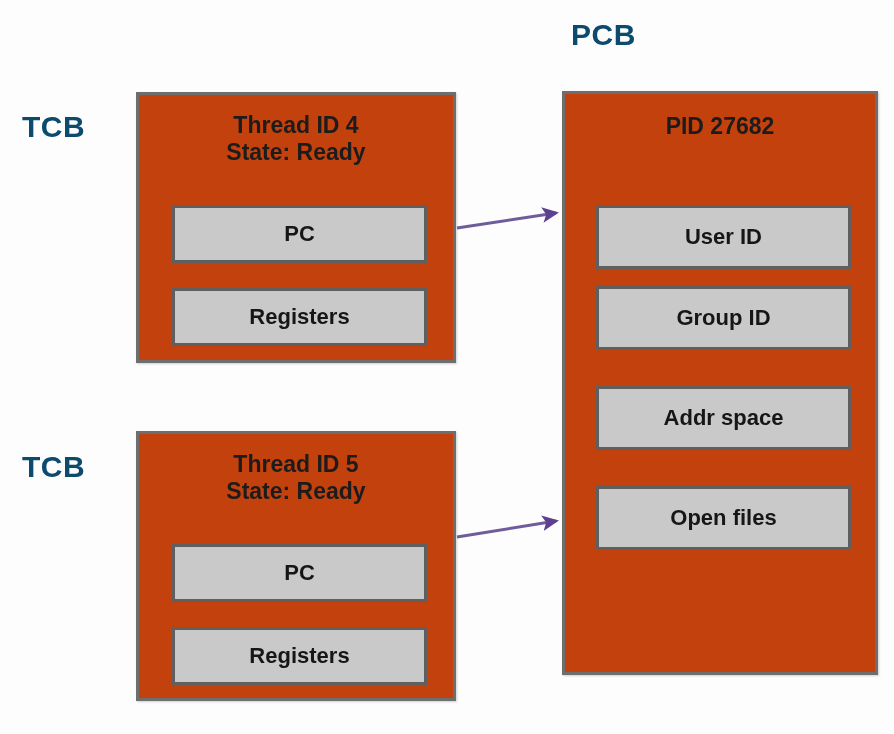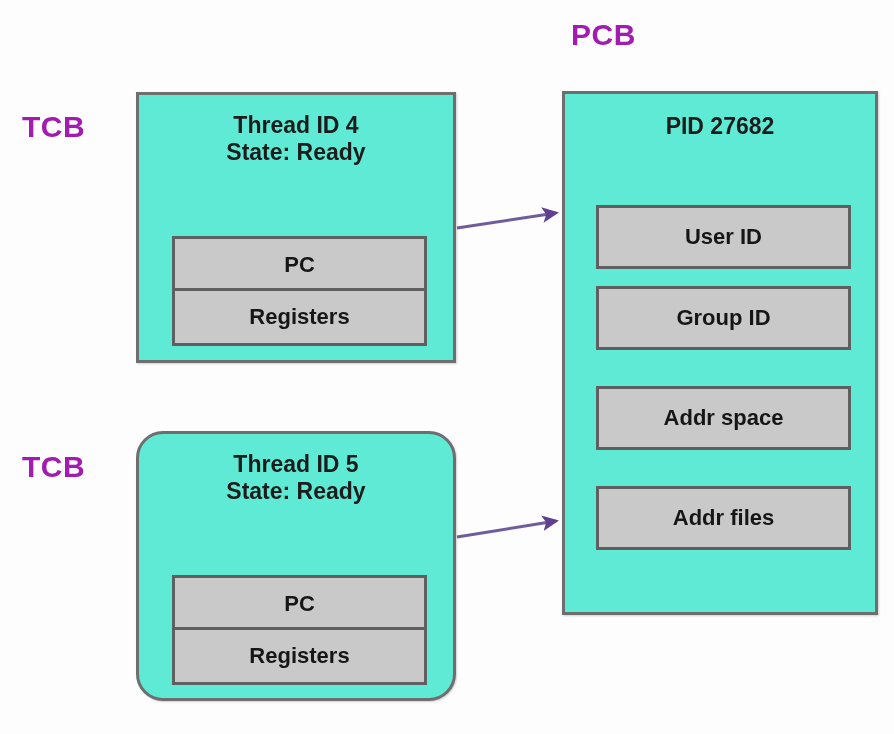--- a/index.html
+++ b/index.html
@@ -16,41 +16,41 @@
   #canvas {
     position: relative;
     width: 894px;
     height: 734px;
     background: #fdfdfd;
   }
 
   
   .group-label {
     position: absolute;
-    color: #a21caf;
+    color: #0c4a6e;
     font-weight: bold;
     font-size: 30px;
     letter-spacing: 0.5px;
     white-space: nowrap;
   }
   #label-tcb-1 { left: 22px;  top: 110px; }
   #label-tcb-2 { left: 22px;  top: 450px; }
   #label-pcb   { left: 571px; top: 18px;  }
 
   
   .block {
     position: absolute;
-    background: #5eead4;
+    background: #c2410c;
     border: 3px solid #6e6e6e;
     box-sizing: border-box;
     box-shadow: 1px 1px 2px rgba(0,0,0,0.18);
   }
   #tcb-block-1 { left: 136px; top: 92px;  width: 320px; height: 271px; }
-  #tcb-block-2 { left: 136px; top: 431px; width: 320px; height: 270px; border-radius: 27px; }
-  #pcb-block   { left: 562px; top: 91px;  width: 316px; height: 524px; }
+  #tcb-block-2 { left: 136px; top: 431px; width: 320px; height: 270px; }
+  #pcb-block   { left: 562px; top: 91px;  width: 316px; height: 584px; }
 
   .block-title {
     position: absolute;
     left: 0;
     right: 0;
     text-align: center;
     font-weight: bold;
     font-size: 23px;
     color: #1c1c1c;
     line-height: 1.17;
@@ -69,21 +69,21 @@
     align-items: center;
     justify-content: center;
     font-weight: bold;
     font-size: 22px;
     color: #161616;
     white-space: nowrap;
   }
 
   
   .tcb-field      { left: 33px; width: 255px; height: 58px; }
-  .tcb-field-pc   { top: 110px; margin-top: 31px; }
+  .tcb-field-pc   { top: 110px; }
   .tcb-field-regs { top: 193px; }
 
   
   .pcb-field { left: 31px; width: 255px; height: 64px; }
   .pcb-field-0 { top: 92px; margin-top: 19px;  }
   .pcb-field-1 { top: 192px; }
   .pcb-field-2 { top: 292px; }
   .pcb-field-3 { top: 392px; }
   .pcb-field-4 { top: 492px; }
 
@@ -118,21 +118,21 @@
 State: Ready</div>
     <div class="field tcb-field tcb-field-pc">PC</div>
     <div class="field tcb-field tcb-field-regs">Registers</div>
   </div>
 
   <div id="pcb-block" class="block">
     <div id="pcb-title" class="block-title">PID 27682</div>
     <div class="field pcb-field pcb-field-0">User ID</div>
     <div class="field pcb-field pcb-field-2">Addr space</div>
     <div class="field pcb-field pcb-field-1">Group ID</div>
-    <div class="field pcb-field pcb-field-3">Addr files</div>
+    <div class="field pcb-field pcb-field-3">Open files</div>
   </div>
 
   <svg class="arrow-layer" viewBox="0 0 894 734">
     <defs>
       <marker id="arrowhead" markerWidth="6" markerHeight="6" refX="4.6" refY="3" orient="auto" markerUnits="strokeWidth">
         <path d="M0,0.4 L5.6,3 L0,5.6 L1.3,3 Z" fill="#5f3f8f"></path>
       </marker>
     </defs>
     <line x1="457" y1="228" x2="556" y2="213" stroke="#6f5c9a" stroke-width="3" marker-end="url(#arrowhead)"></line>
     <line x1="457" y1="537" x2="556" y2="521" stroke="#6f5c9a" stroke-width="3" marker-end="url(#arrowhead)"></line>

